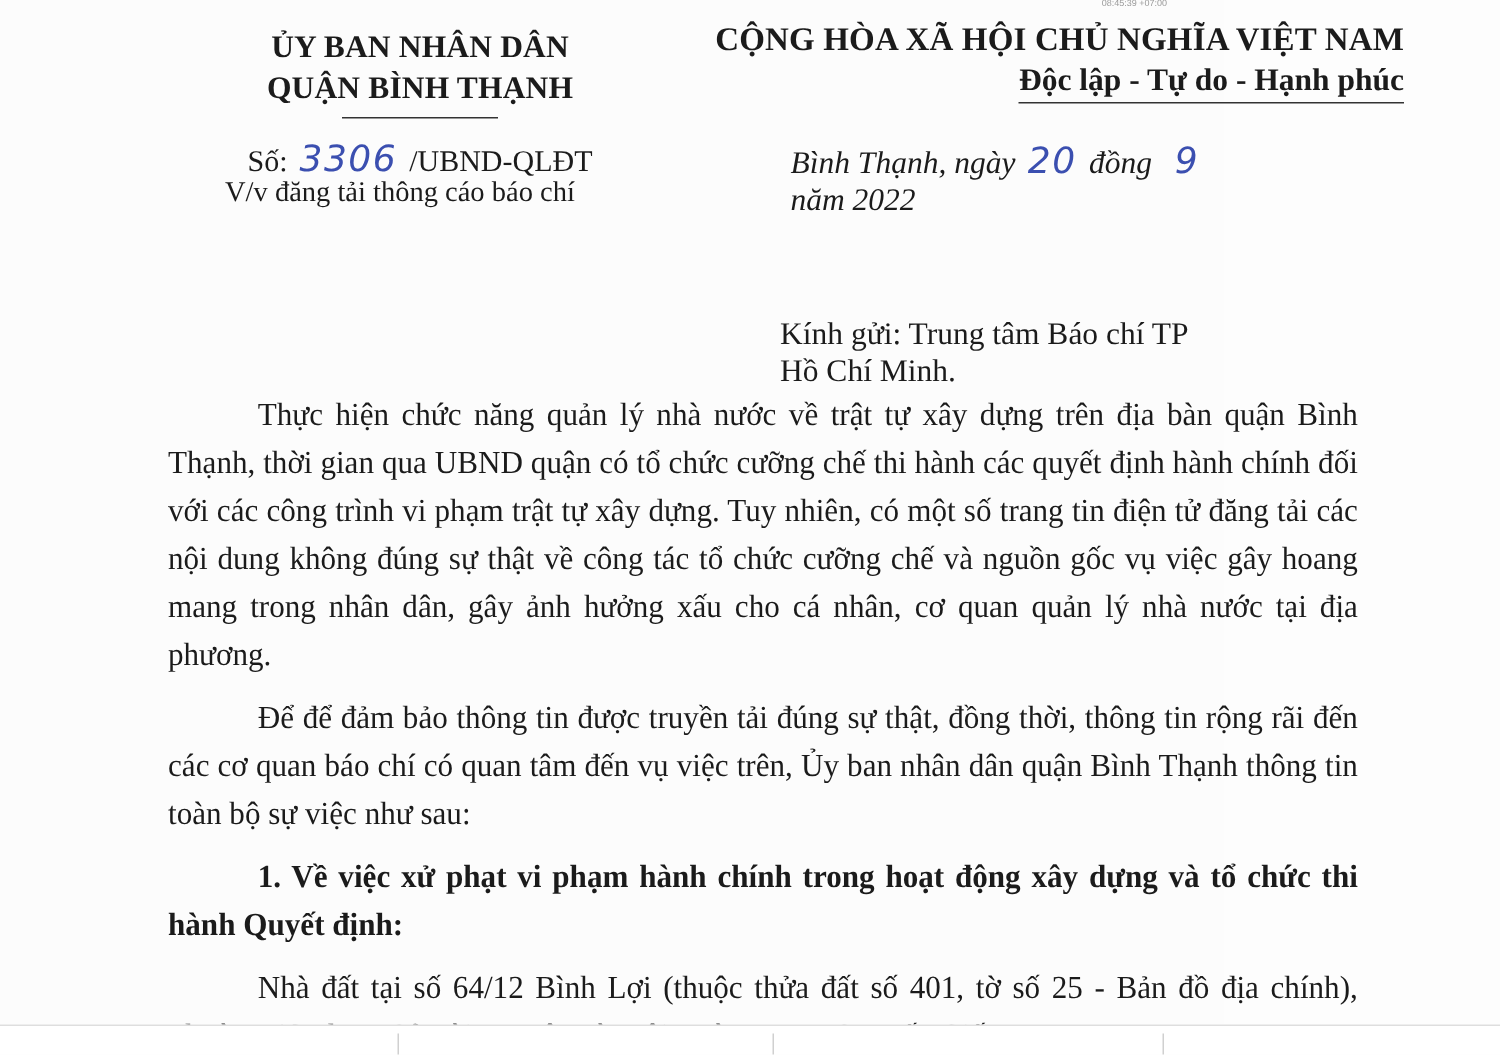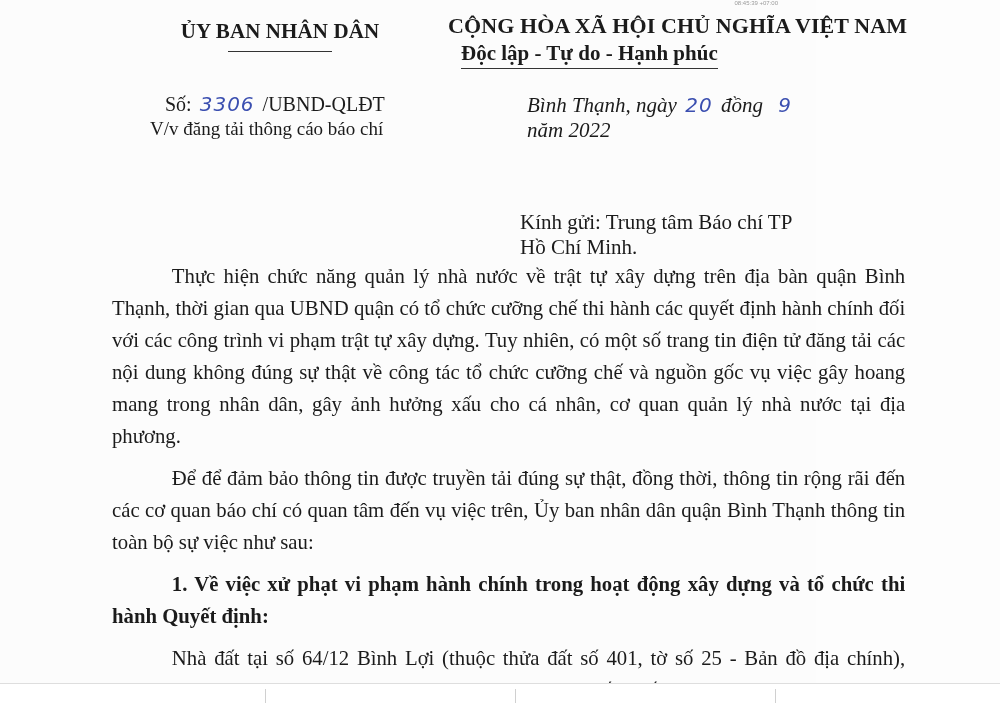--- a/index.html
+++ b/index.html
@@ -5,46 +5,47 @@
   html, body { margin:0; padding:0; }
   body {
     width:1000px; height:703px; overflow:hidden; position:relative;
     background:#fdfdfd;
     font-family:"Liberation Serif", "DejaVu Serif", serif;
     color:#1b1b1b;
   }
   .page { position:absolute; left:0; top:0; width:816px; height:683px; background:#fcfcfc; }
   .stamp { position:absolute; right:38px; top:0px; font-size:6px; color:#9a9a9a; font-family:"Liberation Sans", sans-serif; }
   .hdr-left { position:absolute; left:130px; top:18px; width:300px; text-align:center; }
-  .hdr-right { position:absolute; left:448px; top:12px; width:520px; text-align:left; }
+  .hdr-right { position:absolute; left:416px; top:12px; width:520px; text-align:right; }
   .bold-cap { font-weight:bold; font-size:21px; line-height:27px; letter-spacing:0.1px; }
   .rule-short { width:104px; height:0; border-top:1.4px solid #333; margin:6px auto 0 auto; }
   .motto { font-weight:bold; font-size:21px; line-height:28px; display:inline-block; border-bottom:1.4px solid #333; padding-bottom:1px;margin-left:13px; }
   .so-line { position:absolute; left:165px; top:92px; font-size:20px; }
-  .hand { color:#3b4fb0; font-family:"DejaVu Sans", sans-serif; font-style:italic; font-size:20px; padding:0 3px; letter-spacing:1px; }
+  .hand { color:#3b4fb0; font-family:"DejaVu Sans", sans-serif; font-style:italic; font-size:24px; padding:0 3px; letter-spacing:1px; }
   .vv-line { position:absolute; left:150px; top:118px; font-size:19px; }
   .date-line { position:absolute; left:527px; top:93px; font-size:21px; font-style:italic; }
   .recipient { position:absolute; left:520px; top:176px; font-size:21px;margin-top:34px; }
   .body { position:absolute; left:112px; top:260px; width:822px; font-size:21.5px; line-height:32px; text-align:justify;
           font-family:"Liberation Serif", serif; transform:scaleX(0.965); transform-origin:left top; }
   .body p { margin:0 0 10px 0; text-indent:62px; }
   .body p.head { font-weight:bold; }
   .body p.cut { height:64px; overflow:hidden; margin:0; }
   .bottombar { position:absolute; left:0; top:683px; width:1000px; height:20px; background:#ffffff; border-top:1px solid #dedede; }
   .bottombar .seg { position:absolute; top:5px; height:15px; border-left:1px solid #d0d0d0; }
 </style>
 </head>
 <body>
 
 <div class="page">
 
   <div class="stamp">08:45:39 +07:00</div>
 
   <div class="hdr-left">
     <div class="bold-cap">ỦY BAN NHÂN DÂN</div>
+    <div class="bold-cap">QUẬN BÌNH THẠNH</div>
     <div class="rule-short"></div>
   </div>
 
   <div class="hdr-right">
     <div class="bold-cap" style="font-size:22px;">CỘNG HÒA XÃ HỘI CHỦ NGHĨA VIỆT NAM</div>
     <div class="motto">Độc lập - Tự do - Hạnh phúc</div>
   </div>
 
   <div class="so-line">
     <span>Số:</span>

